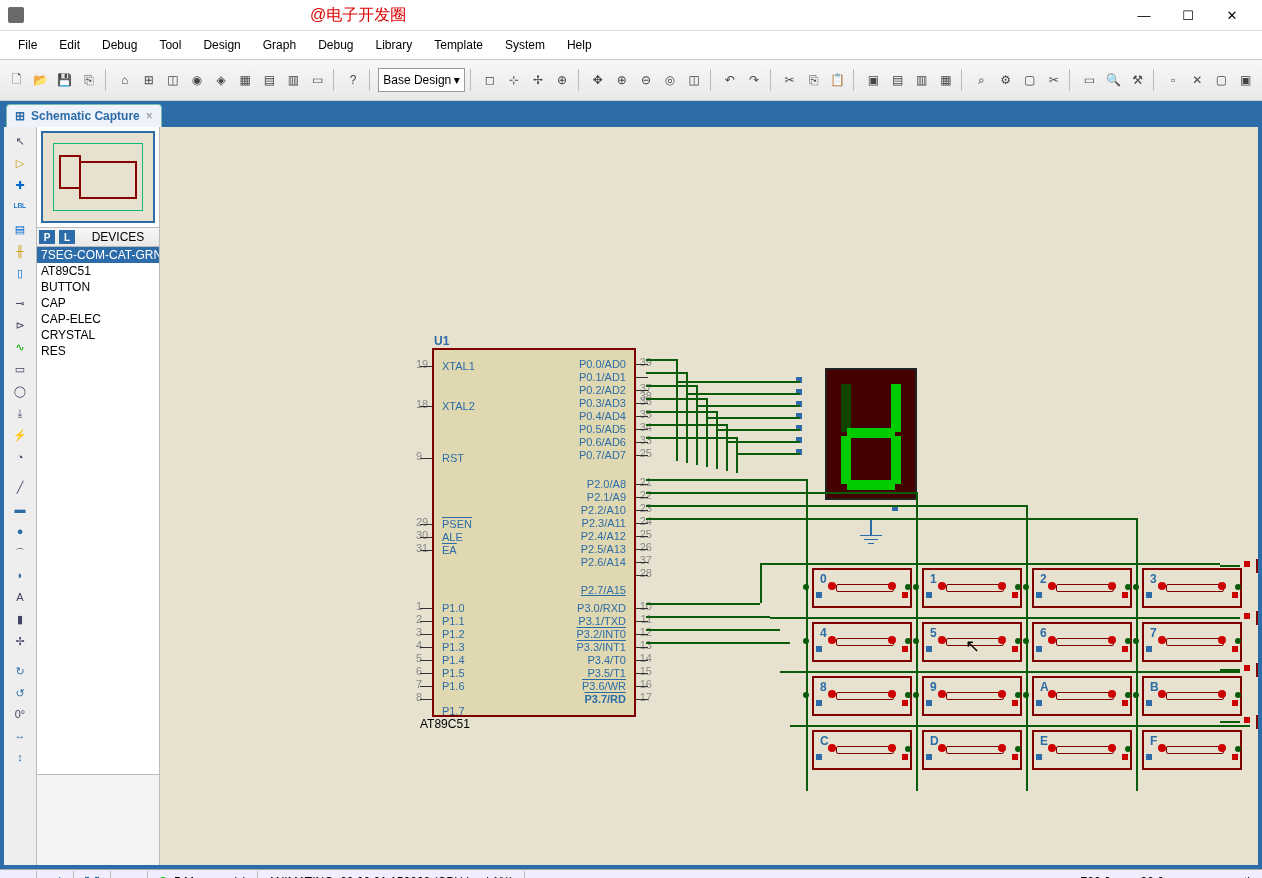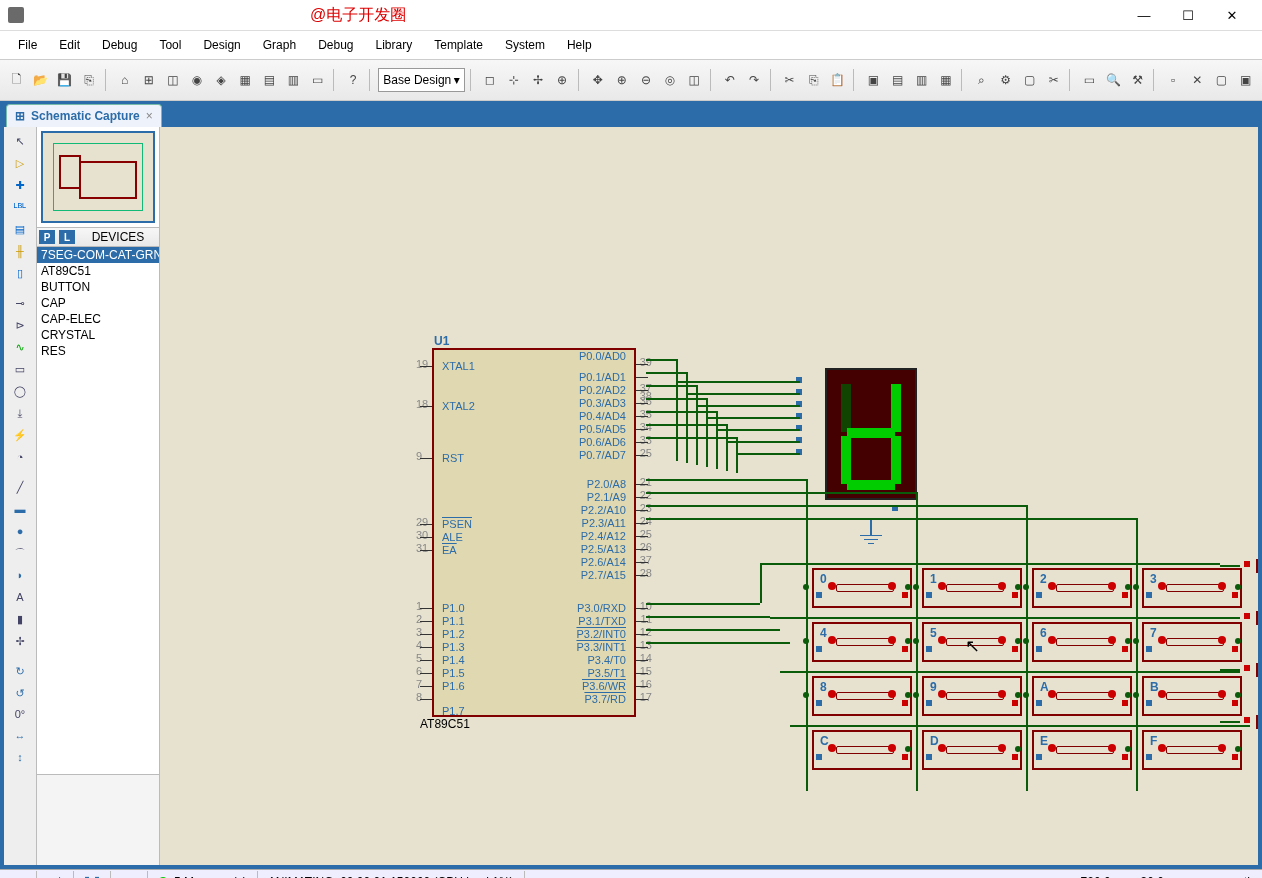--- a/index.html
+++ b/index.html
@@ -284,21 +284,21 @@
         <div class="pinline" style="top: 310px; left: -14px;"></div>
         <div class="plabel left" style="top: 317px;">P1.5</div>
         <div class="pinnum" style="top: 315px; left: -18px;">6</div>
         <div class="pinline" style="top: 323px; left: -14px;"></div>
         <div class="plabel left" style="top: 330px;">P1.6</div>
         <div class="pinnum" style="top: 328px; left: -18px;">7</div>
         <div class="pinline" style="top: 336px; left: -14px;"></div>
         <div class="plabel left" style="top: 343px; margin-top: 12px;">P1.7</div>
         <div class="pinnum" style="top: 341px; left: -18px;">8</div>
         <div class="pinline" style="top: 349px; left: -14px;"></div>
-        <div class="plabel right" style="top: 0;">P0.0/AD0</div>
+        <div class="plabel right" style="top: 8px;">P0.0/AD0</div>
         <div class="pinnum" style="top: 6px; right: -18px;">39</div>
         <div class="pinline" style="top: 14px; right: -14px;"></div>
         <div class="plabel right" style="top: 21px;">P0.1/AD1</div>
         <div class="pinnum" style="top: 19px; right: -18px; margin-top: 21px;">38</div>
         <div class="pinline" style="top: 27px; right: -14px;"></div>
         <div class="plabel right" style="top: 34px;">P0.2/AD2</div>
         <div class="pinnum" style="top: 32px; right: -18px;">37</div>
         <div class="pinline" style="top: 40px; right: -14px;"></div>
         <div class="plabel right" style="top: 47px;">P0.3/AD3</div>
         <div class="pinnum" style="top: 45px; right: -18px;">36</div>
@@ -329,21 +329,21 @@
         <div class="pinline" style="top: 173px; right: -14px;"></div>
         <div class="plabel right" style="top: 180px;">P2.4/A12</div>
         <div class="pinnum" style="top: 178px; right: -18px;">25</div>
         <div class="pinline" style="top: 186px; right: -14px;"></div>
         <div class="plabel right" style="top: 193px;">P2.5/A13</div>
         <div class="pinnum" style="top: 191px; right: -18px;">26</div>
         <div class="pinline" style="top: 199px; right: -14px;"></div>
         <div class="plabel right" style="top: 206px;">P2.6/A14</div>
         <div class="pinnum" style="top: 204px; right: -18px;">37</div>
         <div class="pinline" style="top: 212px; right: -14px;"></div>
-        <div class="plabel right" style="top: 219px;">P2.7/A15</div>
+        <div class="plabel right" style="top: 234px; text-decoration: underline;">P2.7/A15</div>
         <div class="pinnum" style="top: 217px; right: -18px;">28</div>
         <div class="pinline" style="top: 225px; right: -14px;"></div>
         <div class="plabel right" style="top: 252px;">P3.0/RXD</div>
         <div class="pinnum" style="top: 250px; right: -18px;">10</div>
         <div class="pinline" style="top: 258px; right: -14px;"></div>
         <div class="plabel right" style="top: 265px;">P3.1/TXD</div>
         <div class="pinnum" style="top: 263px; right: -18px;">11</div>
         <div class="pinline" style="top: 271px; right: -14px;"></div>
         <div class="plabel right" style="top: 278px; text-decoration: overline;">P3.2/INT0</div>
         <div class="pinnum" style="top: 276px; right: -18px;">12</div>
@@ -353,21 +353,21 @@
         <div class="pinline" style="top: 297px; right: -14px;"></div>
         <div class="plabel right" style="top: 304px;">P3.4/T0</div>
         <div class="pinnum" style="top: 302px; right: -18px;">14</div>
         <div class="pinline" style="top: 310px; right: -14px;"></div>
         <div class="plabel right" style="top: 317px;">P3.5/T1</div>
         <div class="pinnum" style="top: 315px; right: -18px;">15</div>
         <div class="pinline" style="top: 323px; right: -14px;"></div>
         <div class="plabel right" style="top: 330px; text-decoration: overline;">P3.6/WR</div>
         <div class="pinnum" style="top: 328px; right: -18px;">16</div>
         <div class="pinline" style="top: 336px; right: -14px;"></div>
-        <div class="plabel right" style="top: 343px; text-decoration: overline;">P3.7/RD</div>
+        <div class="plabel right" style="top: 343px; text-decoration: overline; font-weight: bold;">P3.7/RD</div>
         <div class="pinnum" style="top: 341px; right: -18px;">17</div>
         <div class="pinline" style="top: 349px; right: -14px;"></div>
       </div>
 
     <div class="seg7">
       <div class="seg tl off"></div>
         <div class="seg tr"></div>
       <div class="seg mid"></div>
       <div class="seg bl"></div>
         <div class="seg br"></div>

